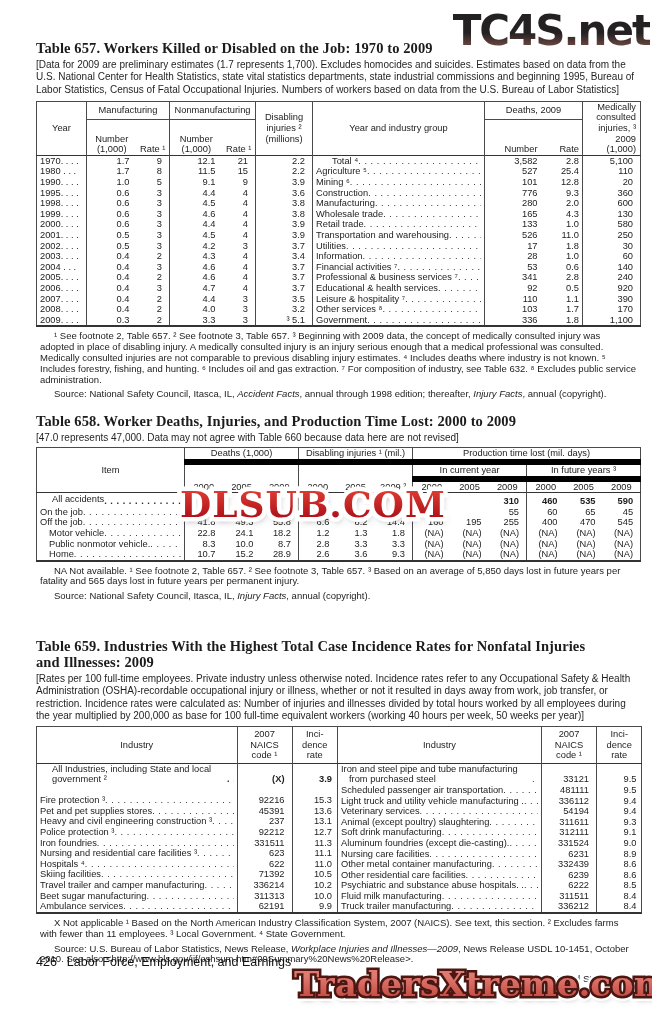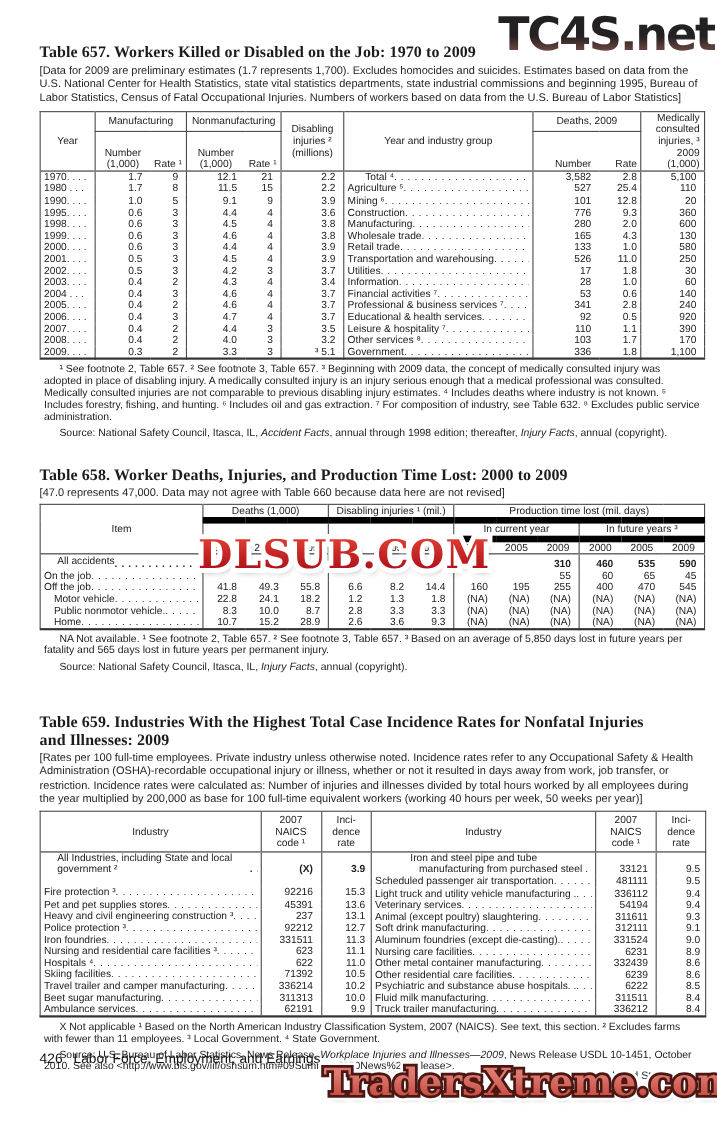--- a/index.html
+++ b/index.html
@@ -9,21 +9,21 @@
     font-family:"Liberation Sans",sans-serif;
     -webkit-font-smoothing:antialiased;
   }
   .content{position:absolute;left:36px;top:0;width:604px;}
   
   .tbl-title{
     font-family:"Liberation Serif",serif;font-weight:bold;
     font-size:14.5px;line-height:16px;margin:0 0 3px 0;letter-spacing:.1px;
   }
   .t657-title{margin-top:40px;}
-  .t658-title{margin-top:24px;}
+  .t658-title{margin-top:13px;}
   .t659-title{margin-top:36px;width:560px;}
   .note{font-size:10px;line-height:12.3px;margin:0 0 5px 0;color:#1f1f1f;}
   .footnote{font-size:9.5px;line-height:10.8px;margin:3px 0 0 0;}
   .footnote p{margin:4px;text-indent:14px;}
   .footnote p.src{text-indent:14px;}
   
   table{border-collapse:collapse;table-layout:fixed;width:604px;font-size:9.3px;}
   td,th{padding:0 3px;line-height:10.6px;vertical-align:bottom;font-weight:normal;}
   .vr{border-right:1px solid #4a4a4a;}
   .num{text-align:right;white-space:nowrap;}
@@ -58,21 +58,21 @@
   
   .t659wrap{display:flex;border:1px solid #4a4a4a;border-bottom:2px solid #333;width:604px;}
   .t659{width:300px;}
   .t659.right{width:304px;border-left:1px solid #4a4a4a;}
   .t659 thead{border-bottom:1.2px solid #333;}
   .t659 thead th{text-align:center;vertical-align:middle;line-height:10.5px;padding:2px 2px;}
   .t659 tbody td{height:10.6px;}
   .t659 tr.bold td{font-weight:bold;}
   .t659 tr.bold .nm{padding-left:12px;}
   .t659 tr.bold td{padding-bottom:10px;}
-  .t659 .hang .nm{padding-left:8px;text-indent:-8px;margin-left:32px;}
+  .t659 .hang .nm{padding-left:8px;text-indent:-8px;}
   
   .pagefoot{position:absolute;left:36px;top:955px;font-size:12.5px;color:#111;}
   .pagefoot .pn{margin-right:10px;}
   .credit{position:absolute;right:14px;top:973px;font-size:9.8px;color:#222;}
   
   .wm{position:absolute;display:grid;pointer-events:none;white-space:nowrap;}
   .wm>span{grid-row:1;grid-column:1;}
   .wm-tc4s{top:6px;right:2px;font-family:"DejaVu Sans",sans-serif;font-weight:bold;
     font-size:42px;letter-spacing:-2px;}
   .wm-tc4s .fill{background:linear-gradient(#232122 55%,#8e5a50 95%);

